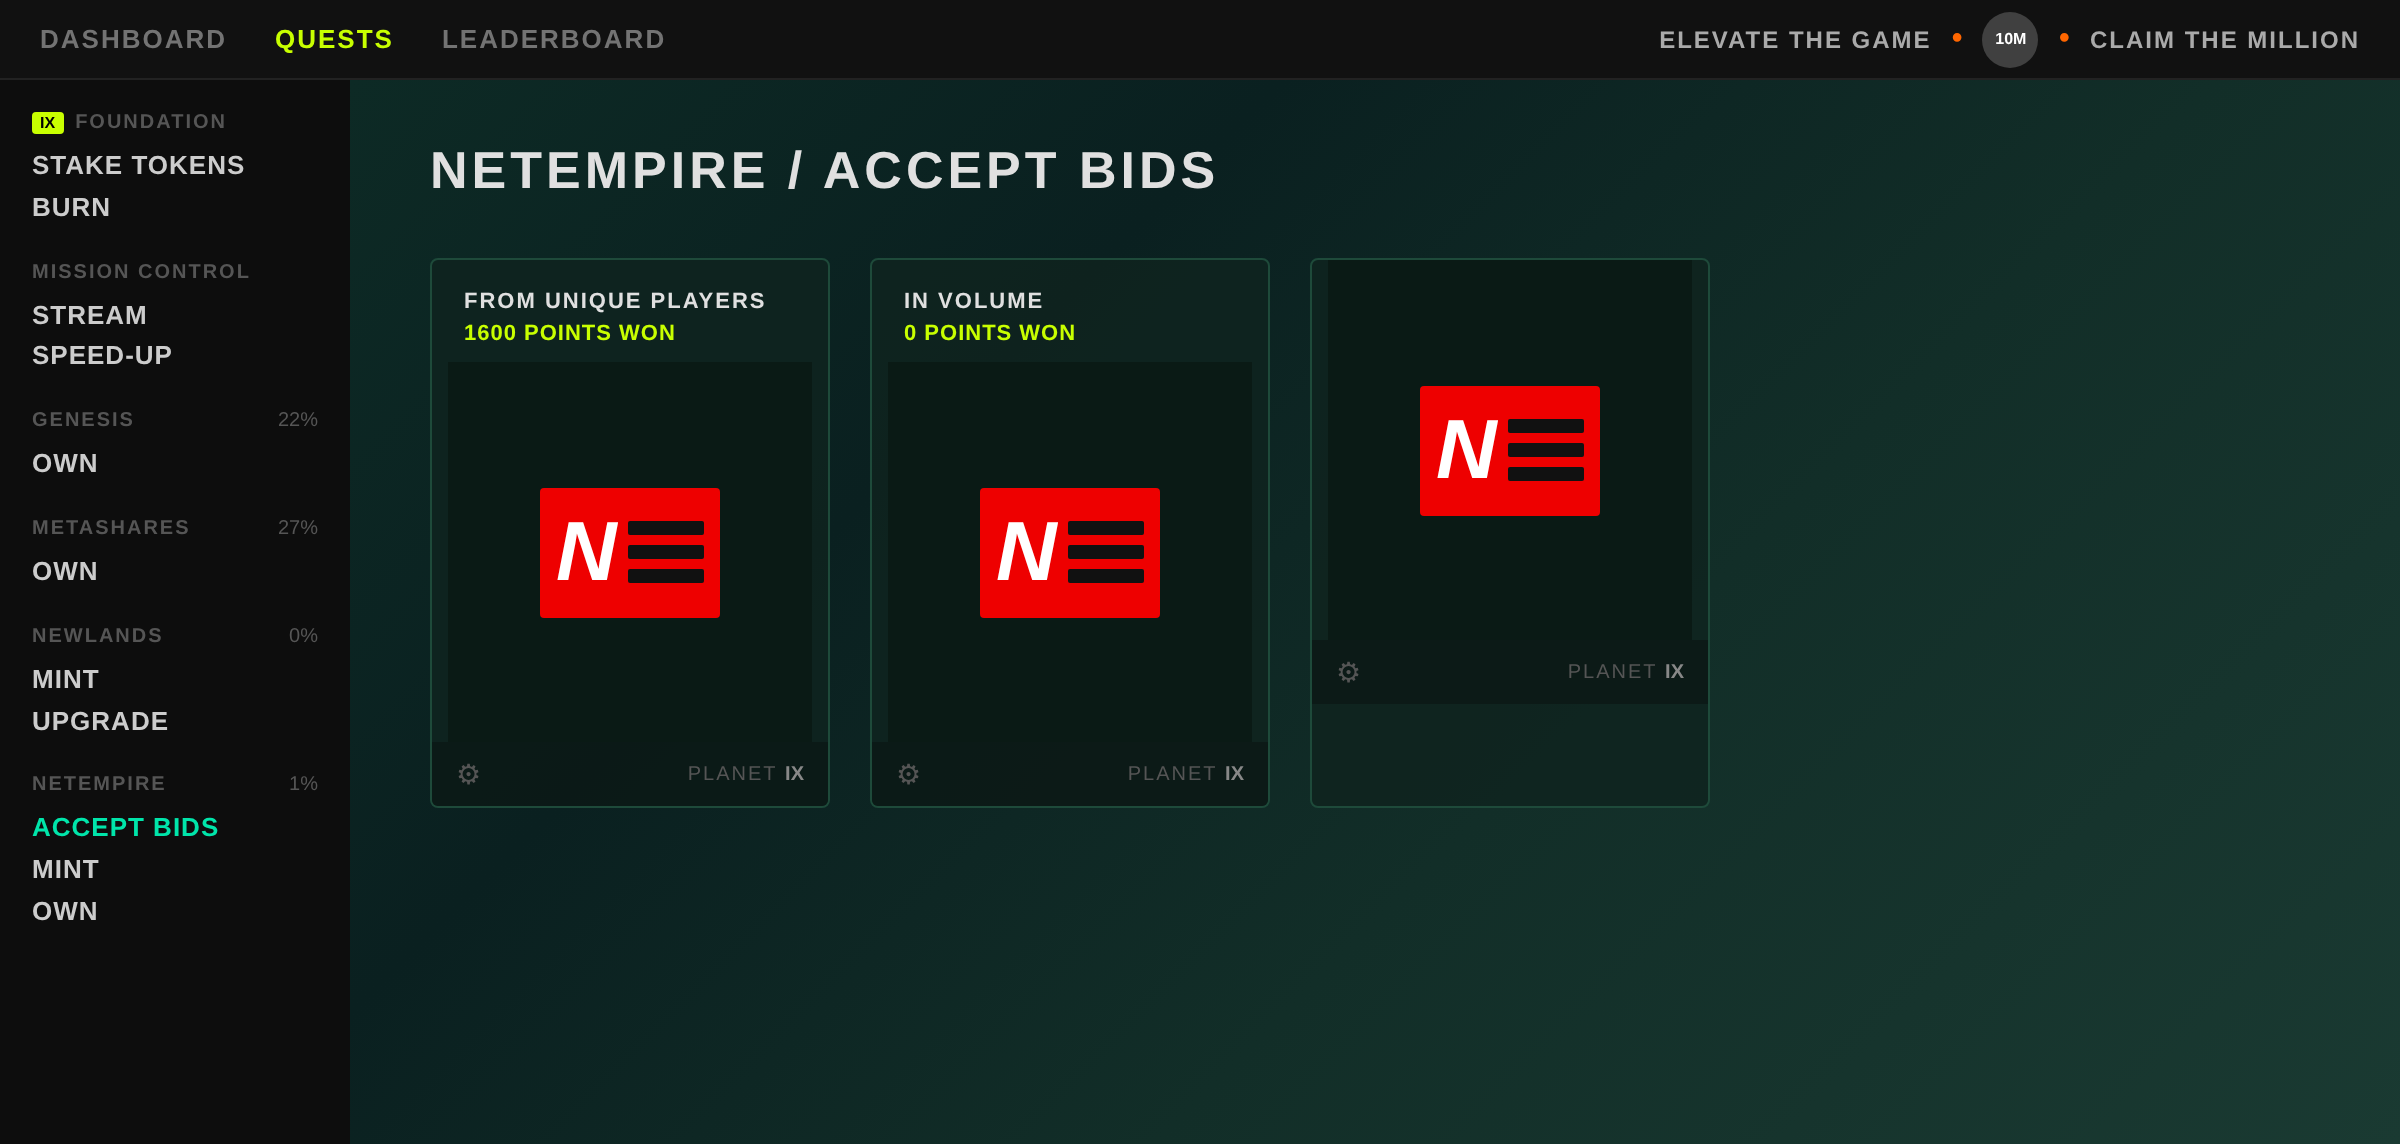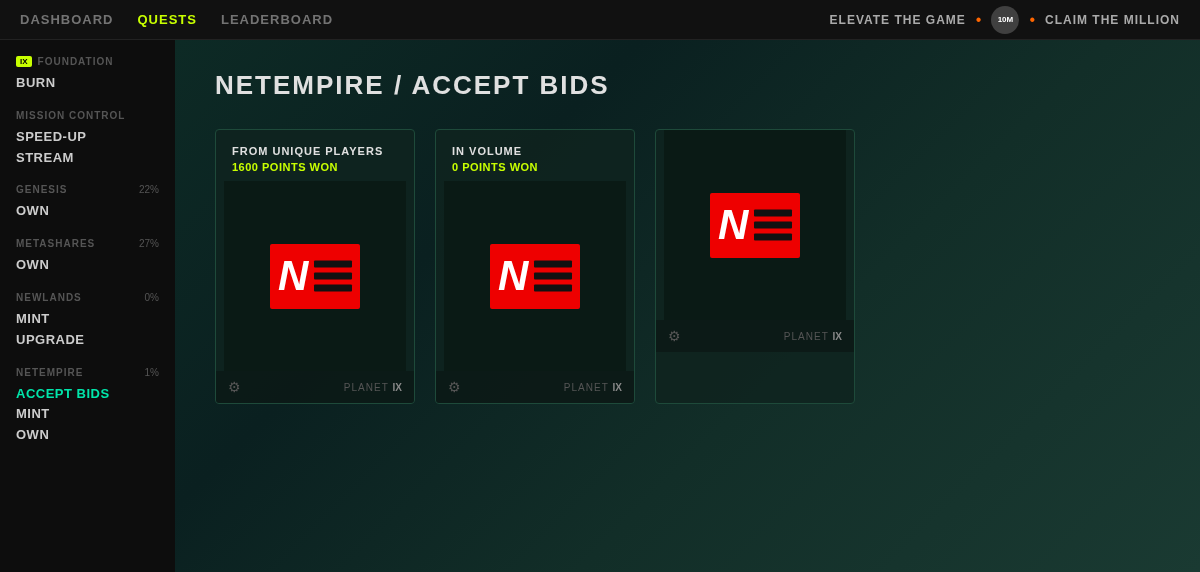--- a/index.html
+++ b/index.html
@@ -270,29 +270,30 @@
 
 <div class="main-layout">
 
   <aside class="sidebar">
 
     <div class="sidebar-section">
       <div class="sidebar-section-header">
         <span class="ix-badge">IX</span>
         <span class="section-title">FOUNDATION</span>
       </div>
+      <a class="sidebar-link">STAKE TOKENS</a>
       <a class="sidebar-link">BURN</a>
     </div>
 
     <div class="sidebar-section">
       <div class="sidebar-section-header">
         <span class="section-title">MISSION CONTROL</span>
       </div>
+      <a class="sidebar-link">STREAM</a>
       <a class="sidebar-link">SPEED-UP</a>
-      <a class="sidebar-link">STREAM</a>
     </div>
 
     <div class="sidebar-section">
       <div class="sidebar-section-header">
         <span class="section-title">GENESIS</span>
         <span class="section-percent">22%</span>
       </div>
       <a class="sidebar-link">OWN</a>
     </div>
 

